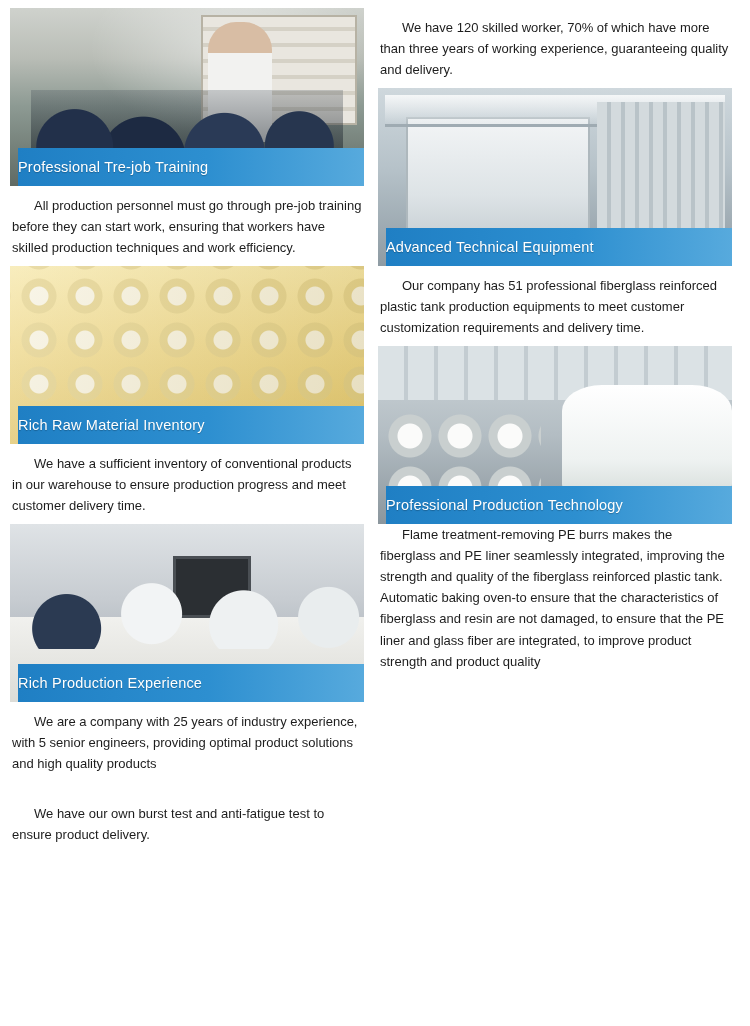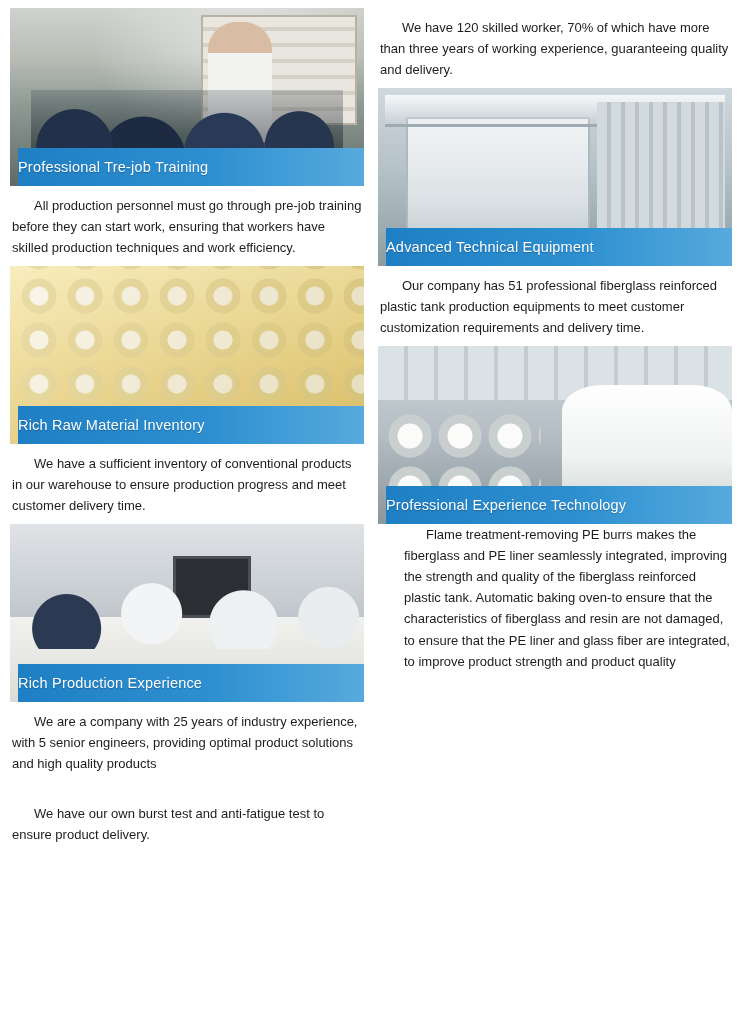--- a/index.html
+++ b/index.html
@@ -60,21 +60,21 @@
     text-shadow: 0 1px 1px rgba(0,0,0,.25);
   }
   .para {
     font-size: 13px;
     line-height: 1.62;
     color: #1d1d1d;
     padding: 9px 2px 6px 2px;
     text-indent: 22px;
     text-align: left;
   }
-  .para.noindent { text-indent: 22px; margin-left: 24px; }
+  .para.noindent { text-indent: 22px; }
   .spacer-12 { height: 12px; }
 
   
 
   
   .ph-training {
     background:
       radial-gradient(ellipse at 62% 22%, rgba(255,255,255,.45), transparent 45%),
       linear-gradient(180deg, #cfd2cd 0%, #b9bdb6 28%, #8d9a93 55%, #5f6a63 100%);
   }
@@ -305,21 +305,21 @@
       </div>
       <div class="para">Our company has 51 professional fiberglass reinforced plastic tank production equipments to meet customer customization requirements and delivery time.</div>
     </div>
 
     <div class="block">
       <div class="figure">
         <div class="photo ph-line">
           <div class="frame"></div>
         </div>
         <div class="caption-bar">
-          <span>Professional Experience Technology</span>
+          <span>Professional Production Technology</span>
         </div>
       </div>
       <div class="para noindent" style="padding-top:0;">Flame treatment-removing PE burrs makes the fiberglass and PE liner seamlessly integrated, improving the strength and quality of the fiberglass reinforced plastic tank. Automatic baking oven-to ensure that the characteristics of fiberglass and resin are not damaged, to ensure that the PE liner and glass fiber are integrated, to improve product strength and product quality</div>
     </div>
 
   </div>
 
 </div>
 
 </body></html>

